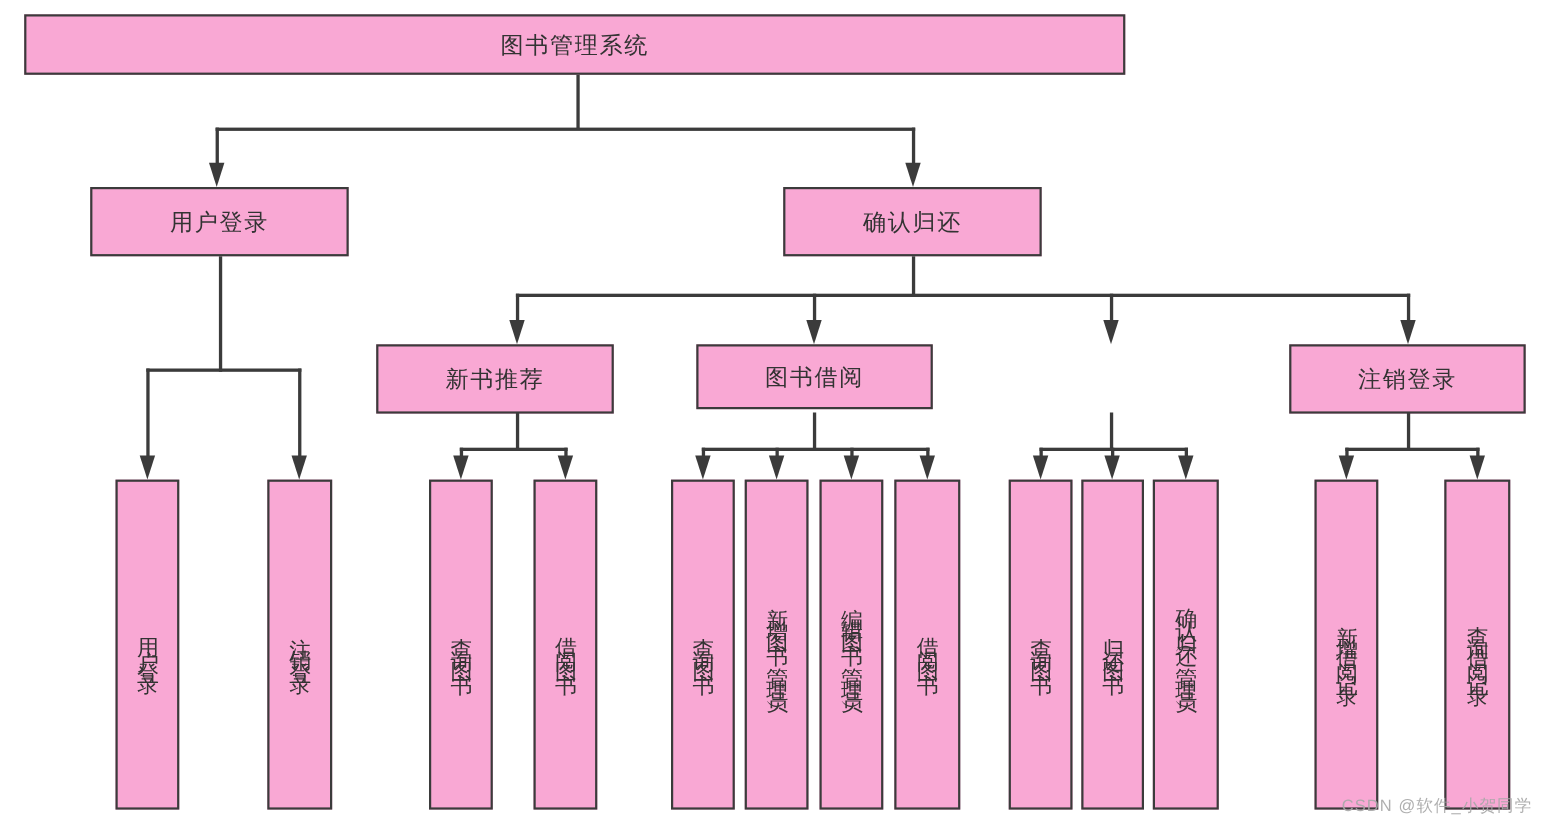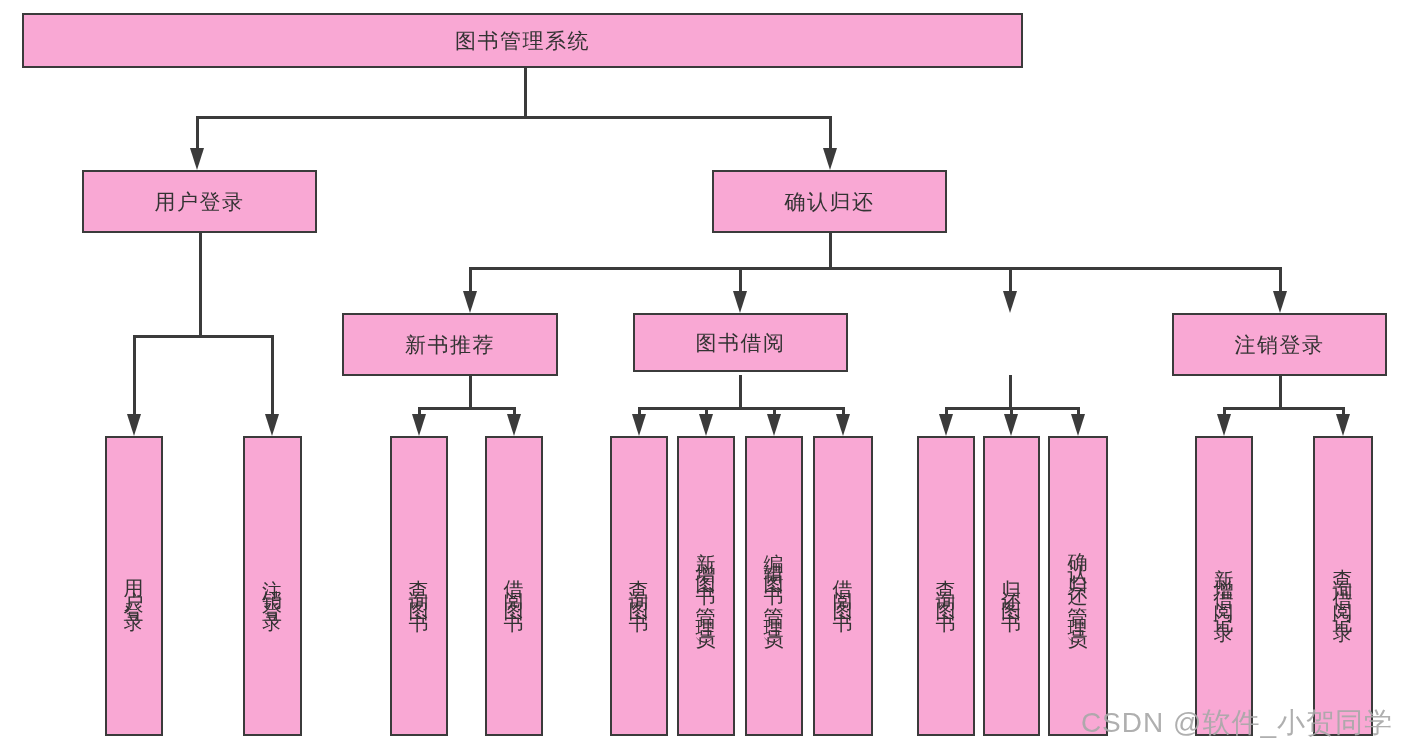--- a/index.html
+++ b/index.html
@@ -17,21 +17,21 @@
     writing-mode:vertical-rl;font-size:20px;line-height:1;
     letter-spacing:11px;
   }
   .ln{position:absolute;background:#3b3b3b;}
   .arw{
     position:absolute;width:0;height:0;
     border-left:7px solid transparent;border-right:7px solid transparent;
     border-top:22px solid #3b3b3b;
   }
   .watermark{
-    position:absolute;right:12px;bottom:5px;font-size:28px;
+    position:absolute;right:12px;bottom:5px;font-size:15px;
     color:rgba(168,168,168,0.92);letter-spacing:1px;white-space:nowrap;margin-left:20px;
   }
 </style>
 </head>
 <body>
 
 <div class="stage">
 
   <div class="box hbox" style="left:22px;top:13px;width:1001px;height:55px">图书管理系统</div>
 

